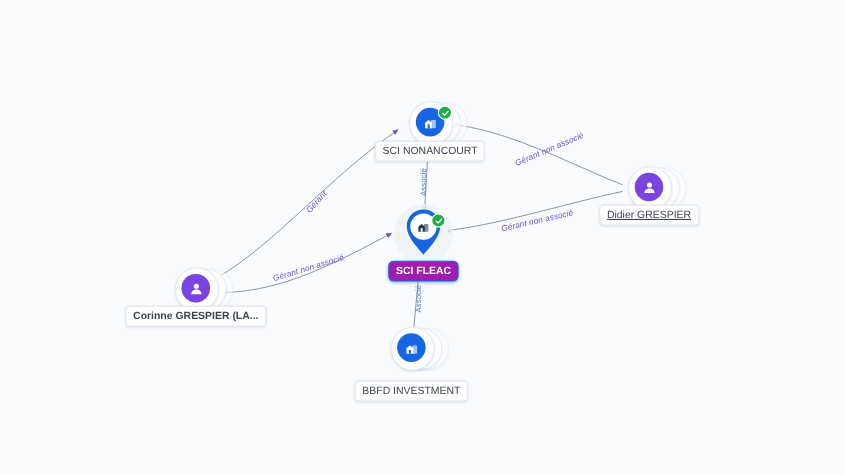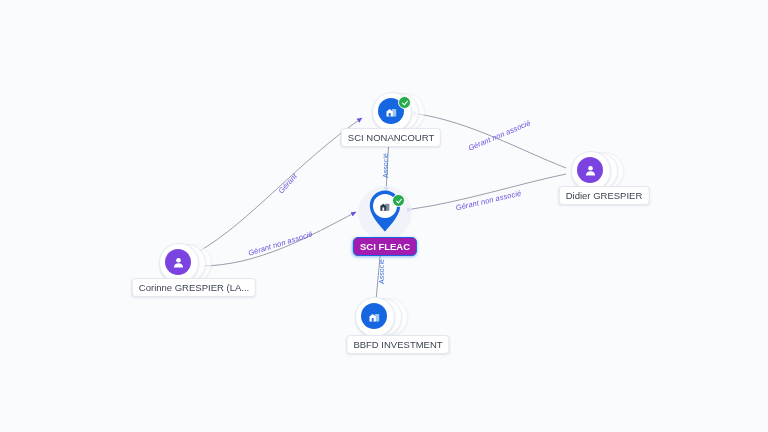--- a/index.html
+++ b/index.html
@@ -214,51 +214,51 @@
       <div class="card c2"></div>
       <div class="card c1"></div>
     </div>
     <div class="disc company">
       <svg width="15" height="15" viewBox="0 0 24 24" aria-hidden="true">
         <rect x="12.5" y="8" width="7" height="12" rx="1" fill="#9dc6f5"></rect>
         <path d="M4 12 L9 8 L14 12 L14 20 L4 20 Z" fill="#ffffff"></path>
         <rect x="7.6" y="14.5" width="3" height="5.5" fill="#1566e0"></rect>
       </svg>
     </div>
-    <div class="node-label" style="left:0px; top:19px;margin-left:24px;">BBFD INVESTMENT</div>
+    <div class="node-label" style="left:0px; top:30px;">BBFD INVESTMENT</div>
   </div>
 
   <div class="node" style="left:178px; top:262px;">
     <div class="node-stack">
       <div class="card c3"></div>
       <div class="card c2"></div>
       <div class="card c1"></div>
     </div>
     <div class="disc person">
       <svg width="15" height="15" viewBox="0 0 24 24" aria-hidden="true">
         <circle cx="12" cy="8.4" r="3.7" fill="#ffffff"></circle>
         <path d="M4.6 20 C4.6 15.6 8 13.2 12 13.2 C16 13.2 19.4 15.6 19.4 20 Z" fill="#ffffff"></path>
       </svg>
     </div>
-    <div class="node-label" style="left:16px; top:16px;">Corinne GRESPIER (LA...</div>
+    <div class="node-label" style="left:0px; top:16px;font-weight:bold;">Corinne GRESPIER (LA...</div>
   </div>
 
   <div class="node" style="left:590px; top:170px;">
     <div class="node-stack">
       <div class="card c3"></div>
       <div class="card c2"></div>
       <div class="card c1"></div>
     </div>
     <div class="disc person">
       <svg width="15" height="15" viewBox="0 0 24 24" aria-hidden="true">
         <circle cx="12" cy="8.4" r="3.7" fill="#ffffff"></circle>
         <path d="M4.6 20 C4.6 15.6 8 13.2 12 13.2 C16 13.2 19.4 15.6 19.4 20 Z" fill="#ffffff"></path>
       </svg>
     </div>
-    <div class="node-label" style="left:14px; top:16px;">Didier GRESPIER</div>
+    <div class="node-label" style="left:0px; top:16px;text-decoration:underline;">Didier GRESPIER</div>
   </div>
 
   <div class="edge-label" style="left:276px; top:179px; transform: rotate(-48deg);">Gérant</div>
 
   <div class="edge-label" style="left:247px; top:239px; transform: rotate(-17deg);">Gérant non associé</div>
 
   <div class="edge-label" style="left:466px; top:131px; transform: rotate(-23deg);">Gérant non associé</div>
 
   <div class="edge-label" style="left:455px; top:196px; transform: rotate(-13deg);">Gérant non associé</div>
 

